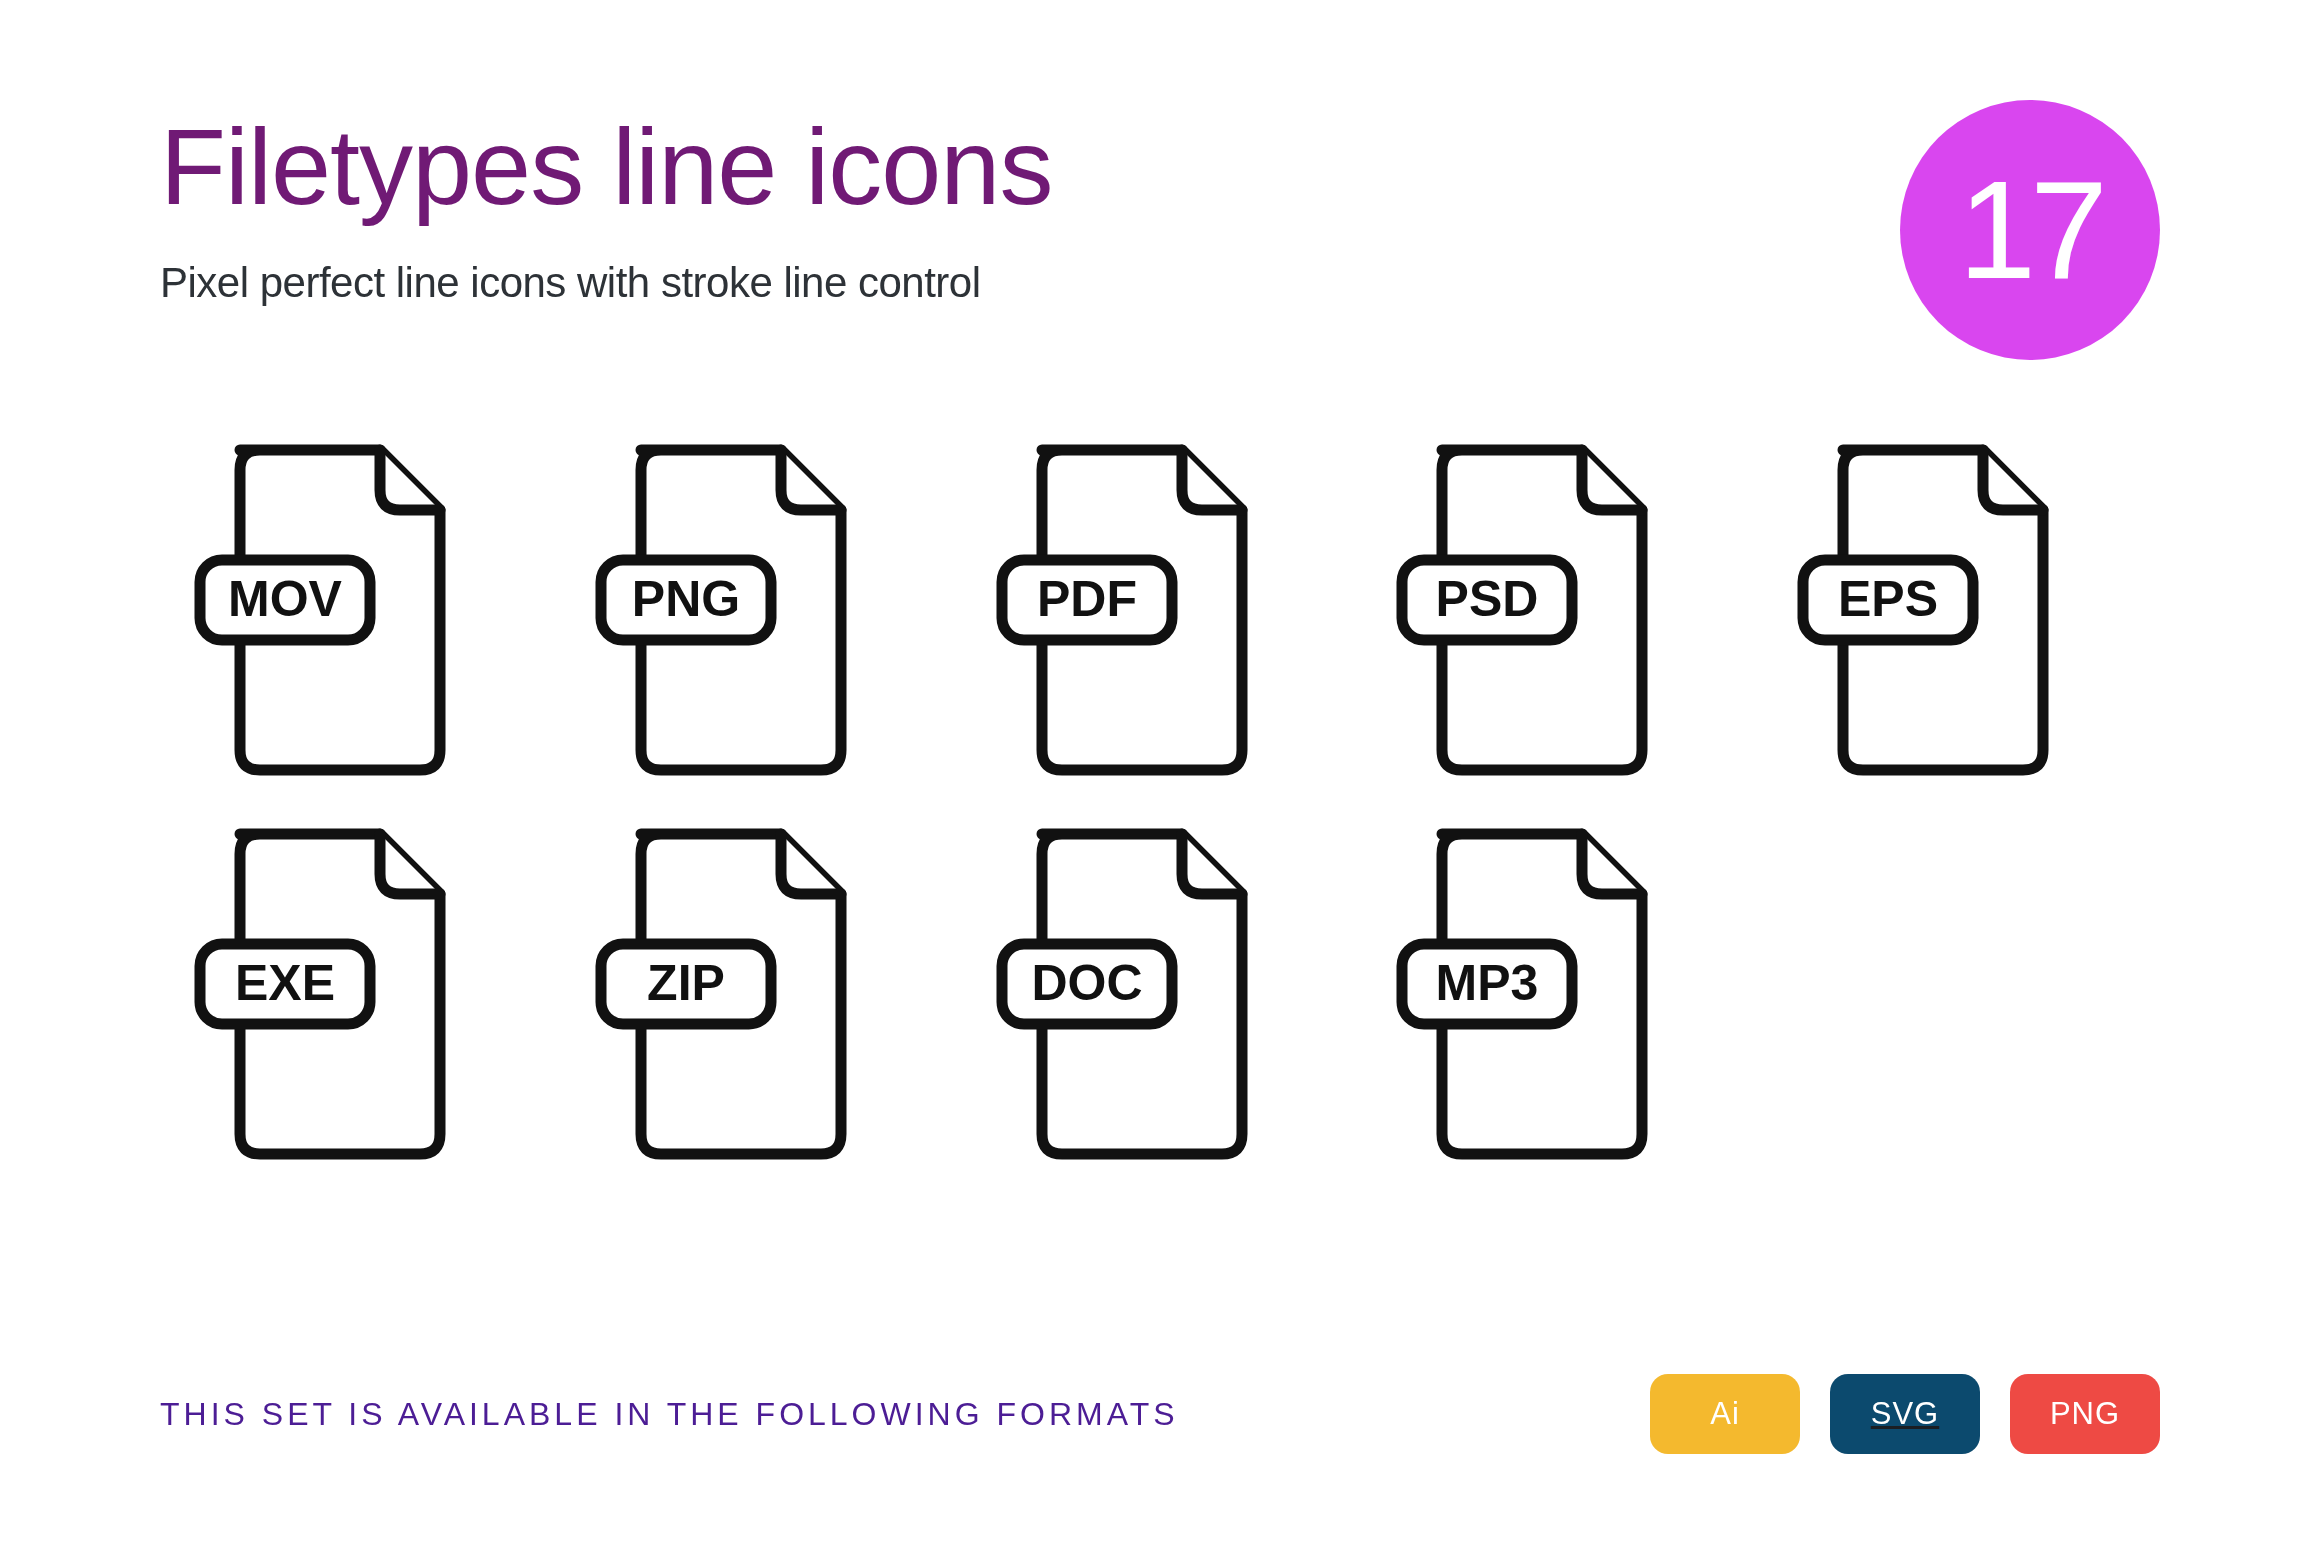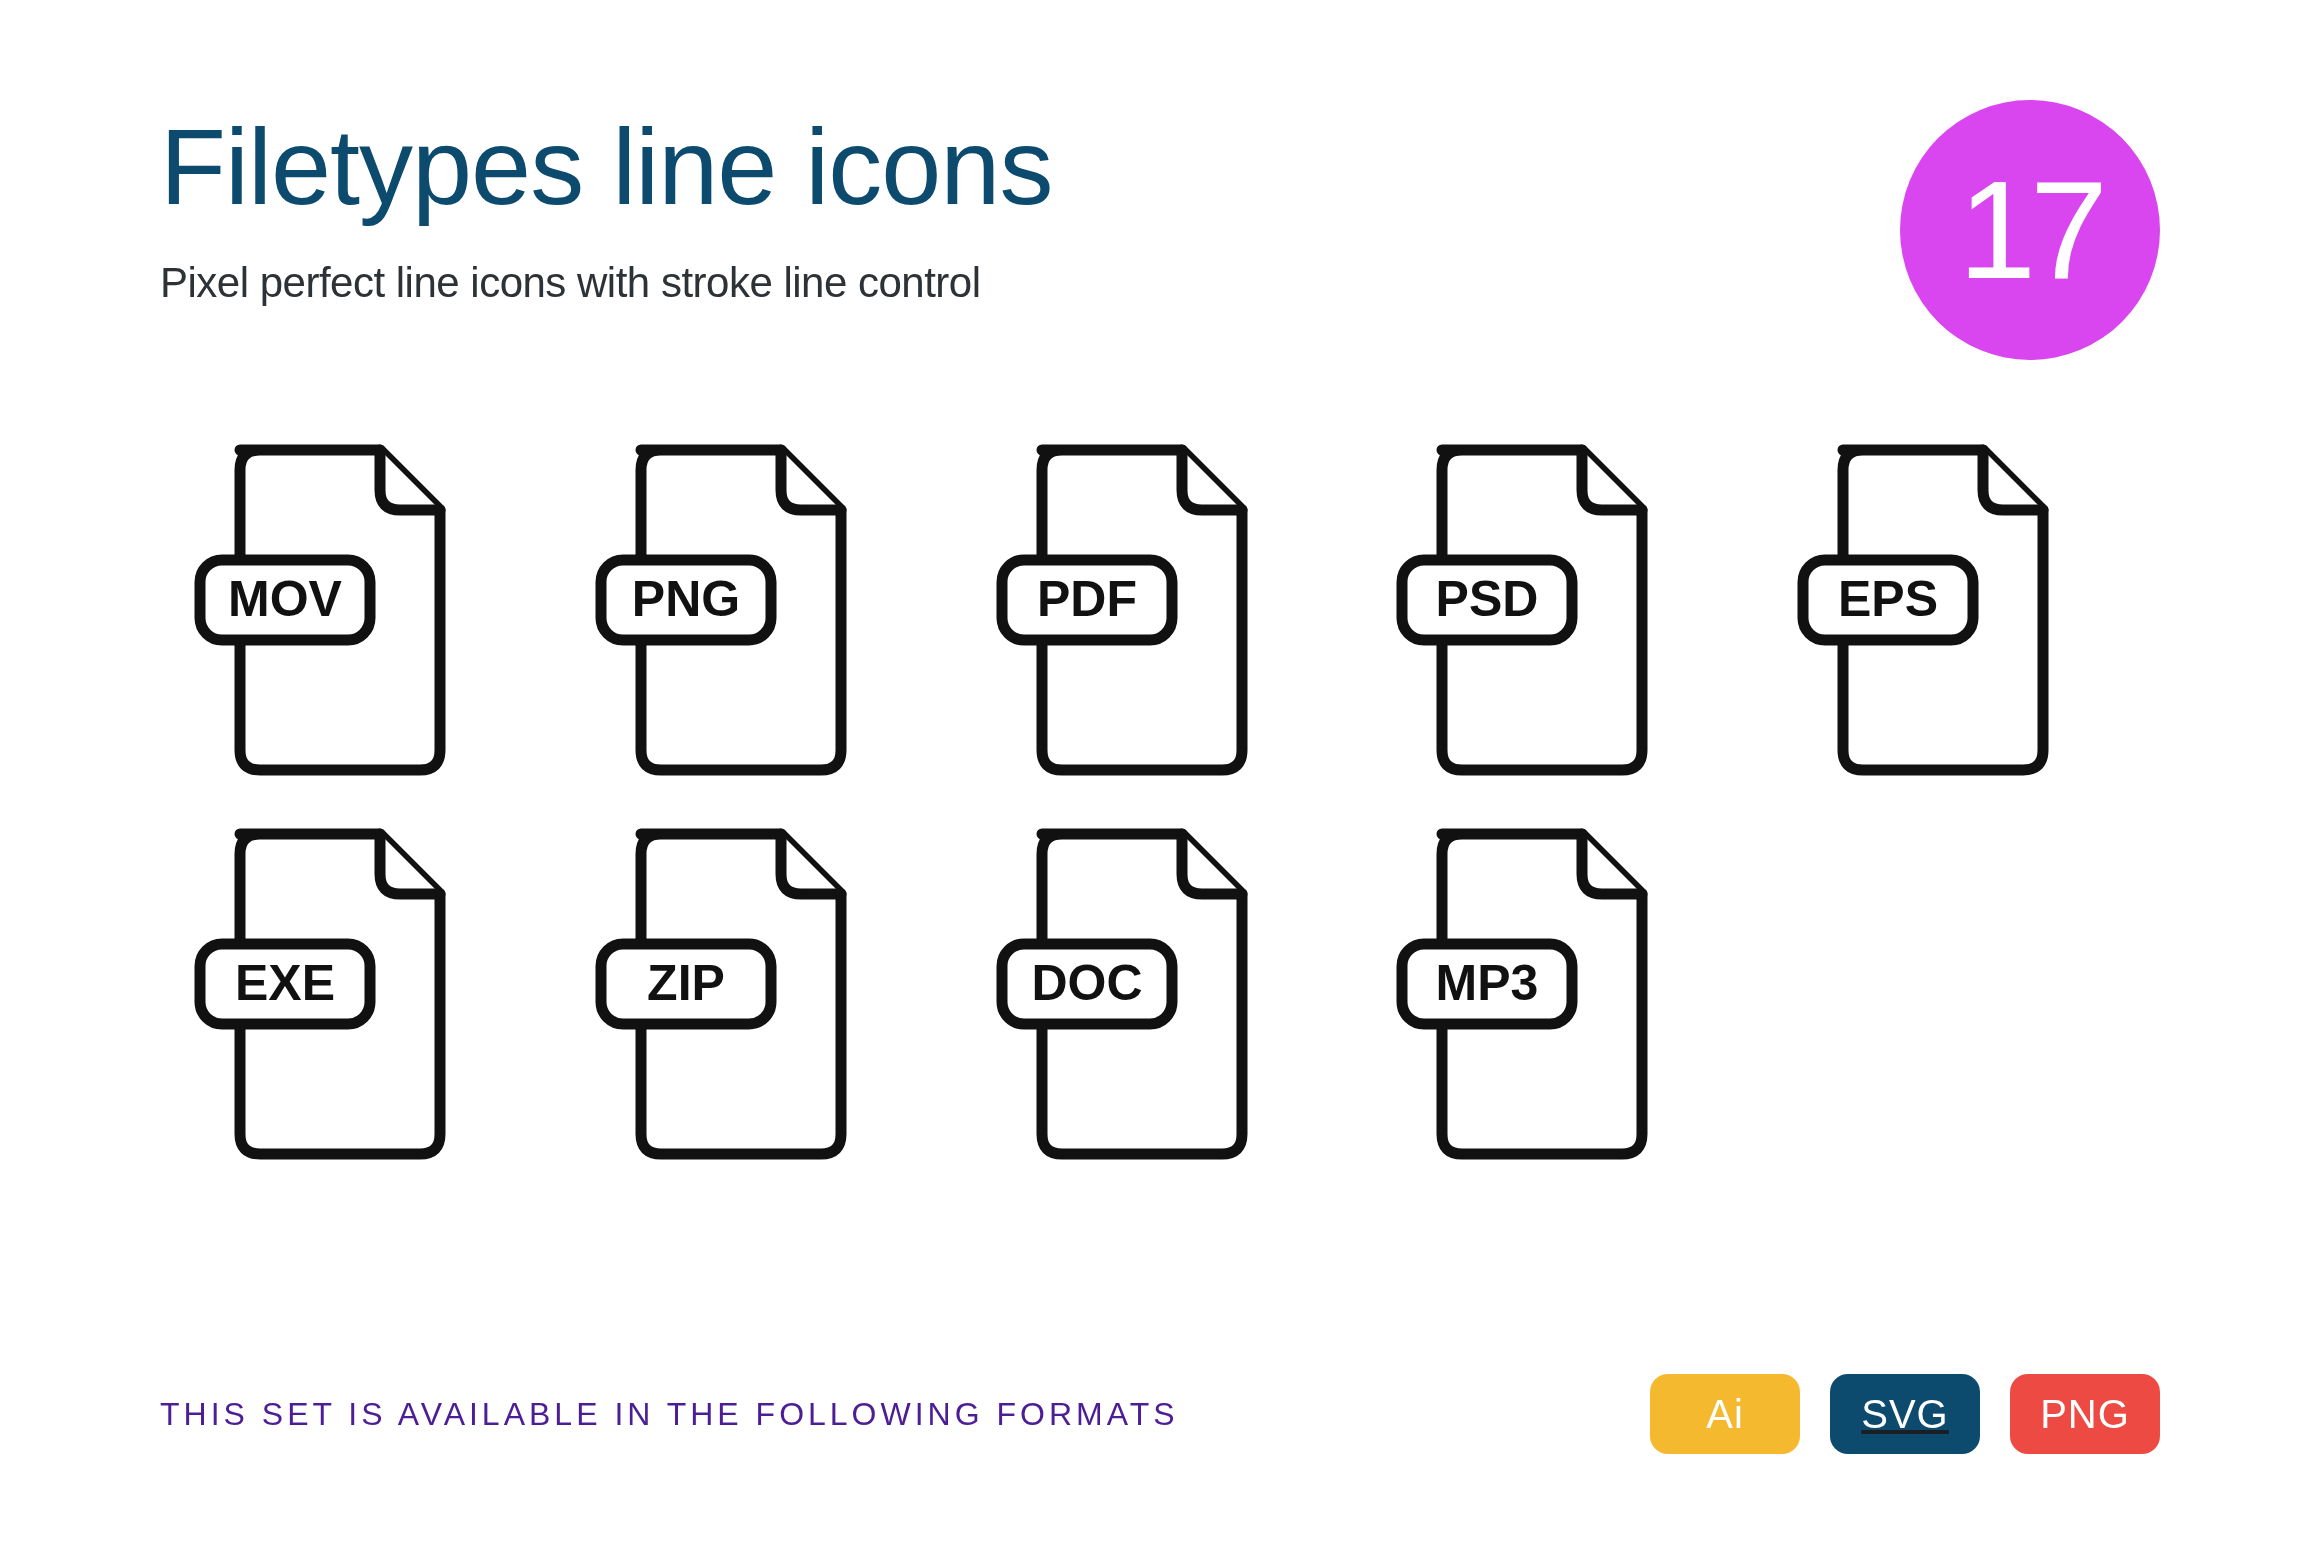--- a/index.html
+++ b/index.html
@@ -23,21 +23,21 @@
     display: flex;
     justify-content: space-between;
     align-items: flex-start;
   }
   .titles { flex: 1; }
   .title {
     font-size: 108px;
     font-weight: 500;
     letter-spacing: -1px;
     line-height: 1.05;
-    color: #0c4a6e;
+    color: #701a75;
   }
   .subtitle {
     margin-top: 36px;
     font-size: 42px;
     font-weight: 400;
     letter-spacing: -0.5px;
     color: #2d3237;
   }
   .count-badge {
     width: 260px;
@@ -98,21 +98,21 @@
     min-width: 150px;
     height: 80px;
     border-radius: 18px;
     display: flex;
     align-items: center;
     justify-content: center;
     padding: 0 30px;
   }
   .badge span {
     color: #ffffff;
-    font-size: 40px;
+    font-size: 31px;
     font-weight: 500;
     letter-spacing: 1px;
   }
   .badge.ai  { background: #f4b92e; }
   .badge.svg { background: #0c4a6e; text-decoration: underline; }
   .badge.png { background: #ee4a44; }
 </style>
 </head>
 <body>
 

